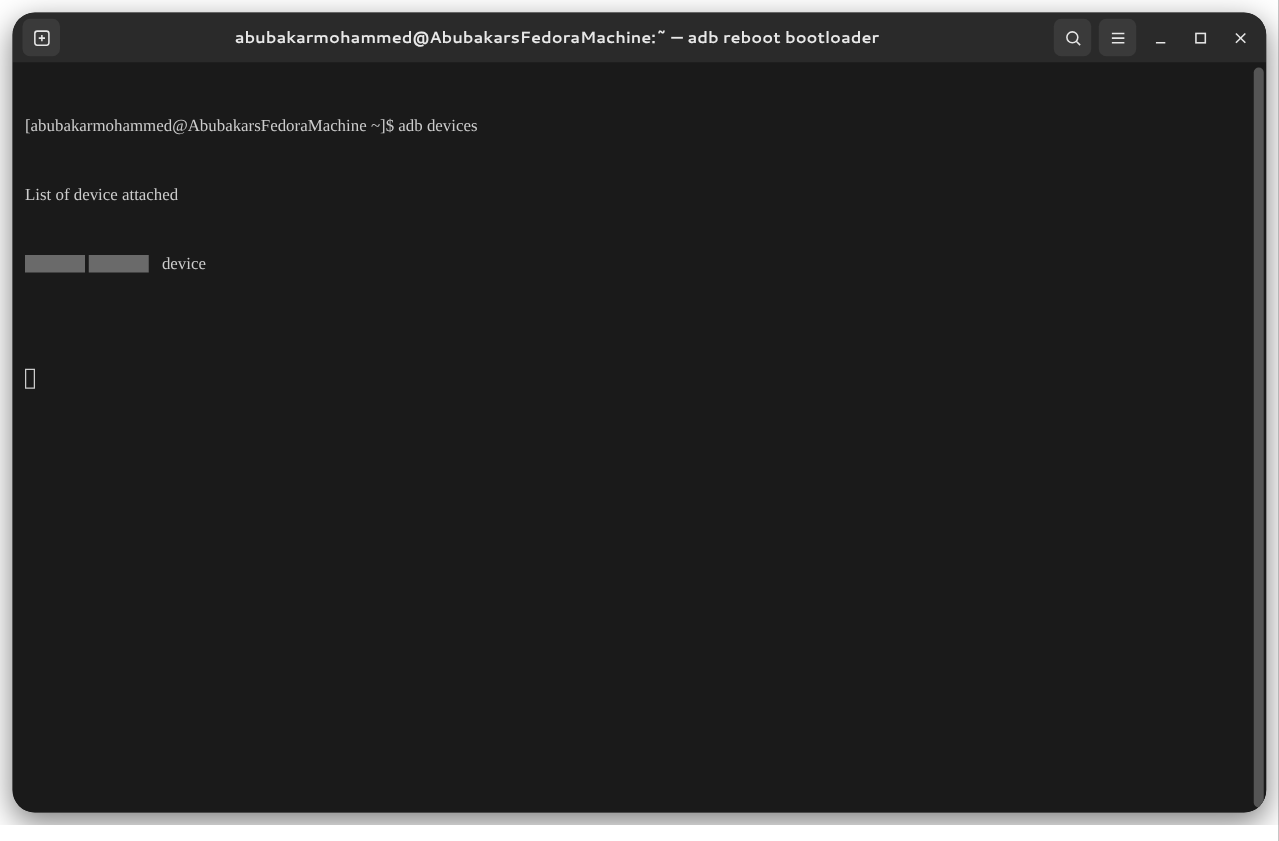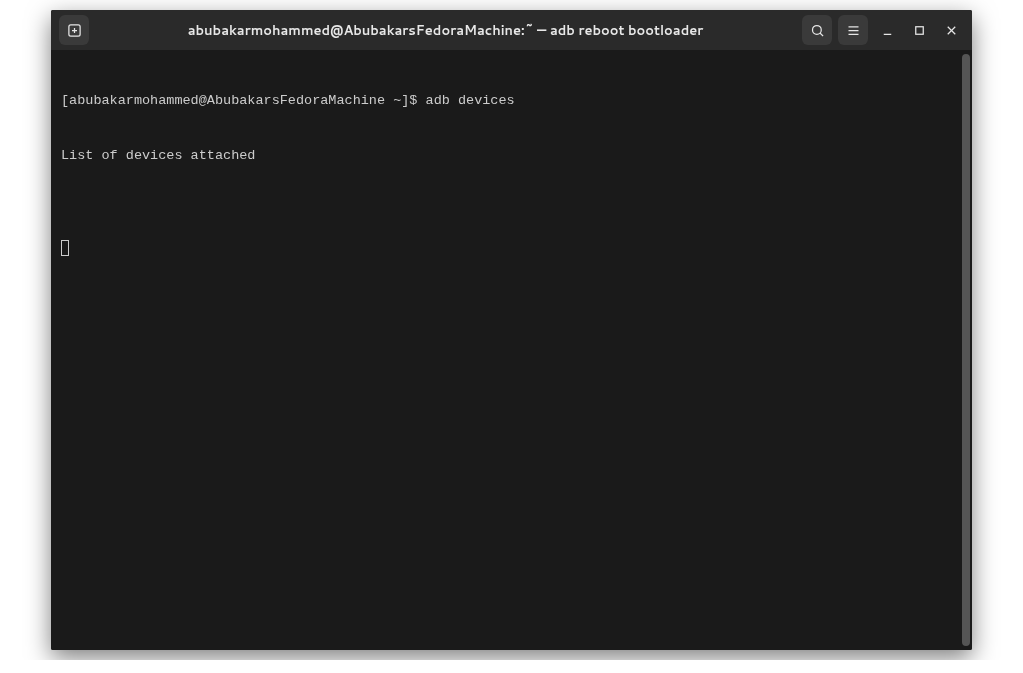--- a/index.html
+++ b/index.html
@@ -9,24 +9,24 @@
     }
     body {
       background: #fff;
       font-family: 'Cantarell', 'Helvetica Neue', sans-serif;
       display: flex;
       justify-content: center;
       align-items: flex-start;
       padding: 10px;
     }
     .window {
-      width: 921px;
+      width: 1003px;
       height: 640px;
       background: #1a1a1a;
-      border-radius: 2px;
+      border-radius: 18px;
       overflow: hidden;
       box-shadow: 0 8px 24px rgba(0,0,0,0.5);
       display: flex;
       flex-direction: column;
     }
     .titlebar {
       height: 40px;
       background: #2a2a2a;
       display: flex;
       align-items: center;
@@ -63,21 +63,21 @@
     }
     .tb-right {
       display: flex;
       align-items: center;
       gap: 6px;
     }
     .terminal {
       flex: 1;
       background: #1a1a1a;
       padding: 6px 10px;
-      font-family: Liberation Mono, monospace;
+      font-family: Liberation Serif, serif;
       font-size: 13.5px;
       color: #cccccc;
       line-height: 1.35;
       position: relative;
       overflow-y: auto;
       white-space: pre-wrap;
     }
     .scrollbar {
       position: absolute;
       right: 2px;
@@ -157,18 +157,19 @@
       <div class="tb-btn round">
         <svg class="icon-svg" viewBox="0 0 24 24">
           <line x1="6" y1="6" x2="18" y2="18"></line>
           <line x1="18" y1="6" x2="6" y2="18"></line>
         </svg>
       </div>
     </div>
   </div>
   <div class="terminal">
     <div><span>[abubakarmohammed@AbubakarsFedoraMachine ~]$ </span><span>adb devices</span></div>
-    <div>List of devices attached</div>
+    <div>List of device attached</div>
+    <div><span class="redacted1"></span> <span class="redacted2"></span><span>   device</span></div>
     <div></div>
     <div><span class="cursor-block"></span></div>
     <div class="scrollbar"></div>
   </div>
 </div>
 
 </body></html>

